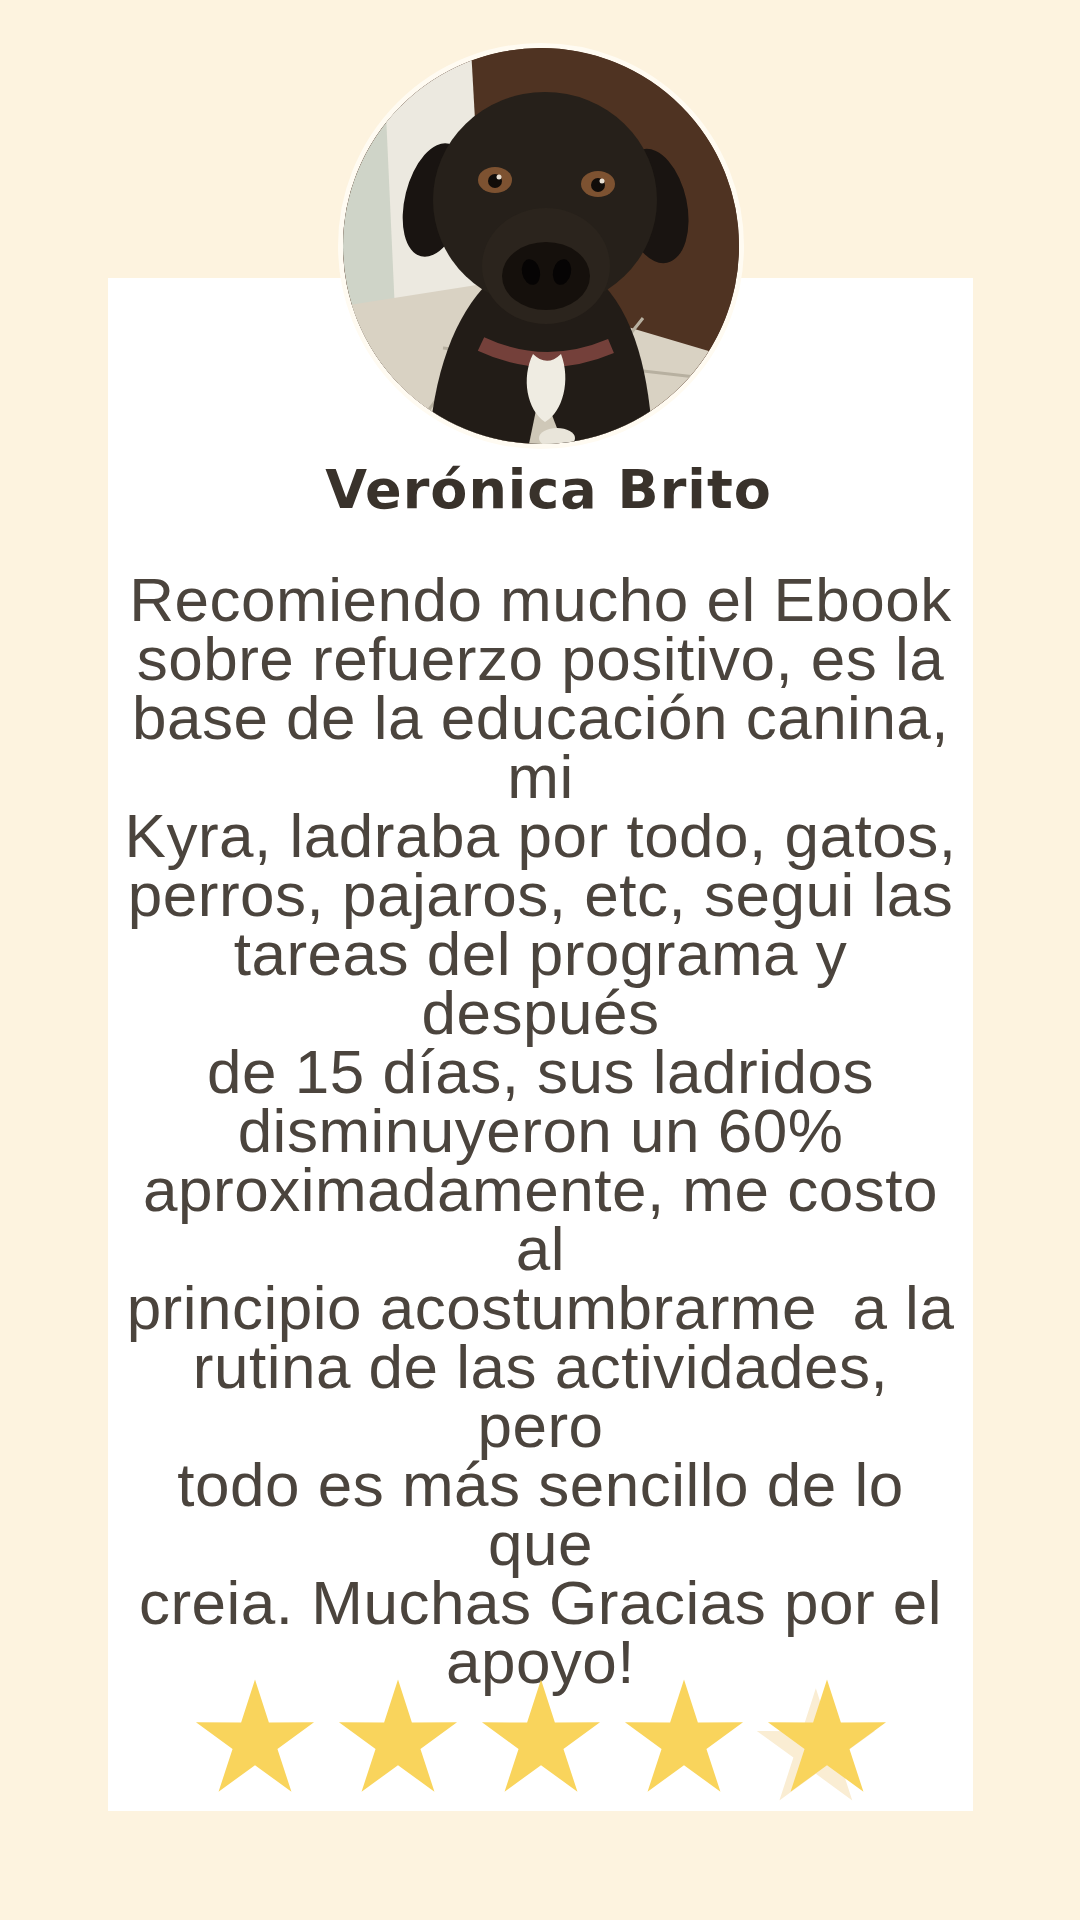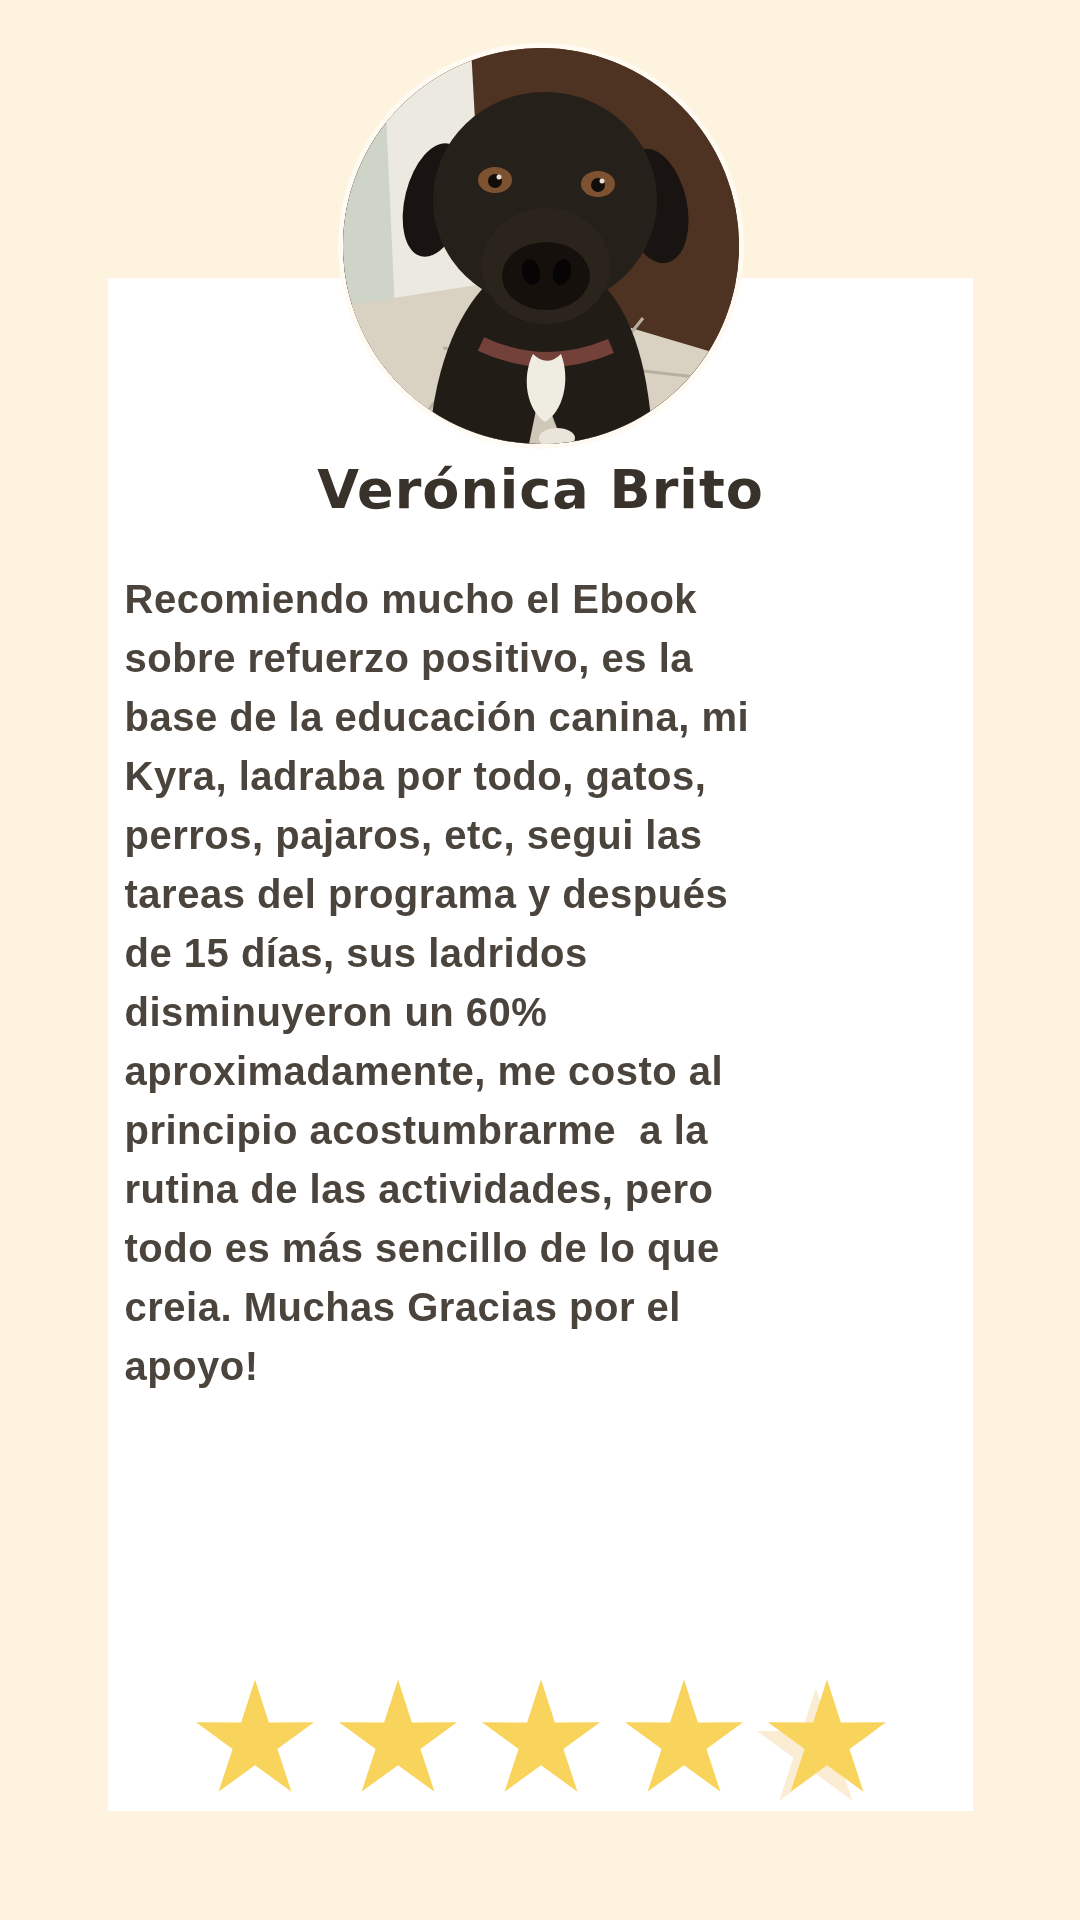--- a/index.html
+++ b/index.html
@@ -35,39 +35,40 @@
     width:406px;height:406px;
     border-radius:50%;
     border:5px solid var(--color-avatar_ring);
     overflow:hidden;
     z-index:2;
     background:#4f3322;
   }
   .avatar svg{display:block;width:396px;height:396px;}
   .reviewer-name{
     position:absolute;
-    top:180px;left:0;
+    top:180px;left:8px;
     width:100%;
     text-align:center;
     font-family:"DejaVu Sans", sans-serif;
     font-weight:700;
     font-size:54px;
     letter-spacing:1px;
     color:var(--color-heading);
   }
   .review-text{
     position:absolute;
     top:292px;left:50%;
     transform:translateX(-50%);
     width:832px;
+    text-align:center;
     white-space:pre-wrap;
-    font-size:40px;
+    font-size:62px;
     line-height:59px;
     letter-spacing:0.5px;
-    font-weight:700;
+    font-weight:400;
     color:var(--color-body_text);
   }
   .stars{
     position:absolute;
     top:1399px;left:0;
     width:100%;
     display:flex;
     justify-content:center;
     align-items:center;
     gap:19px;

